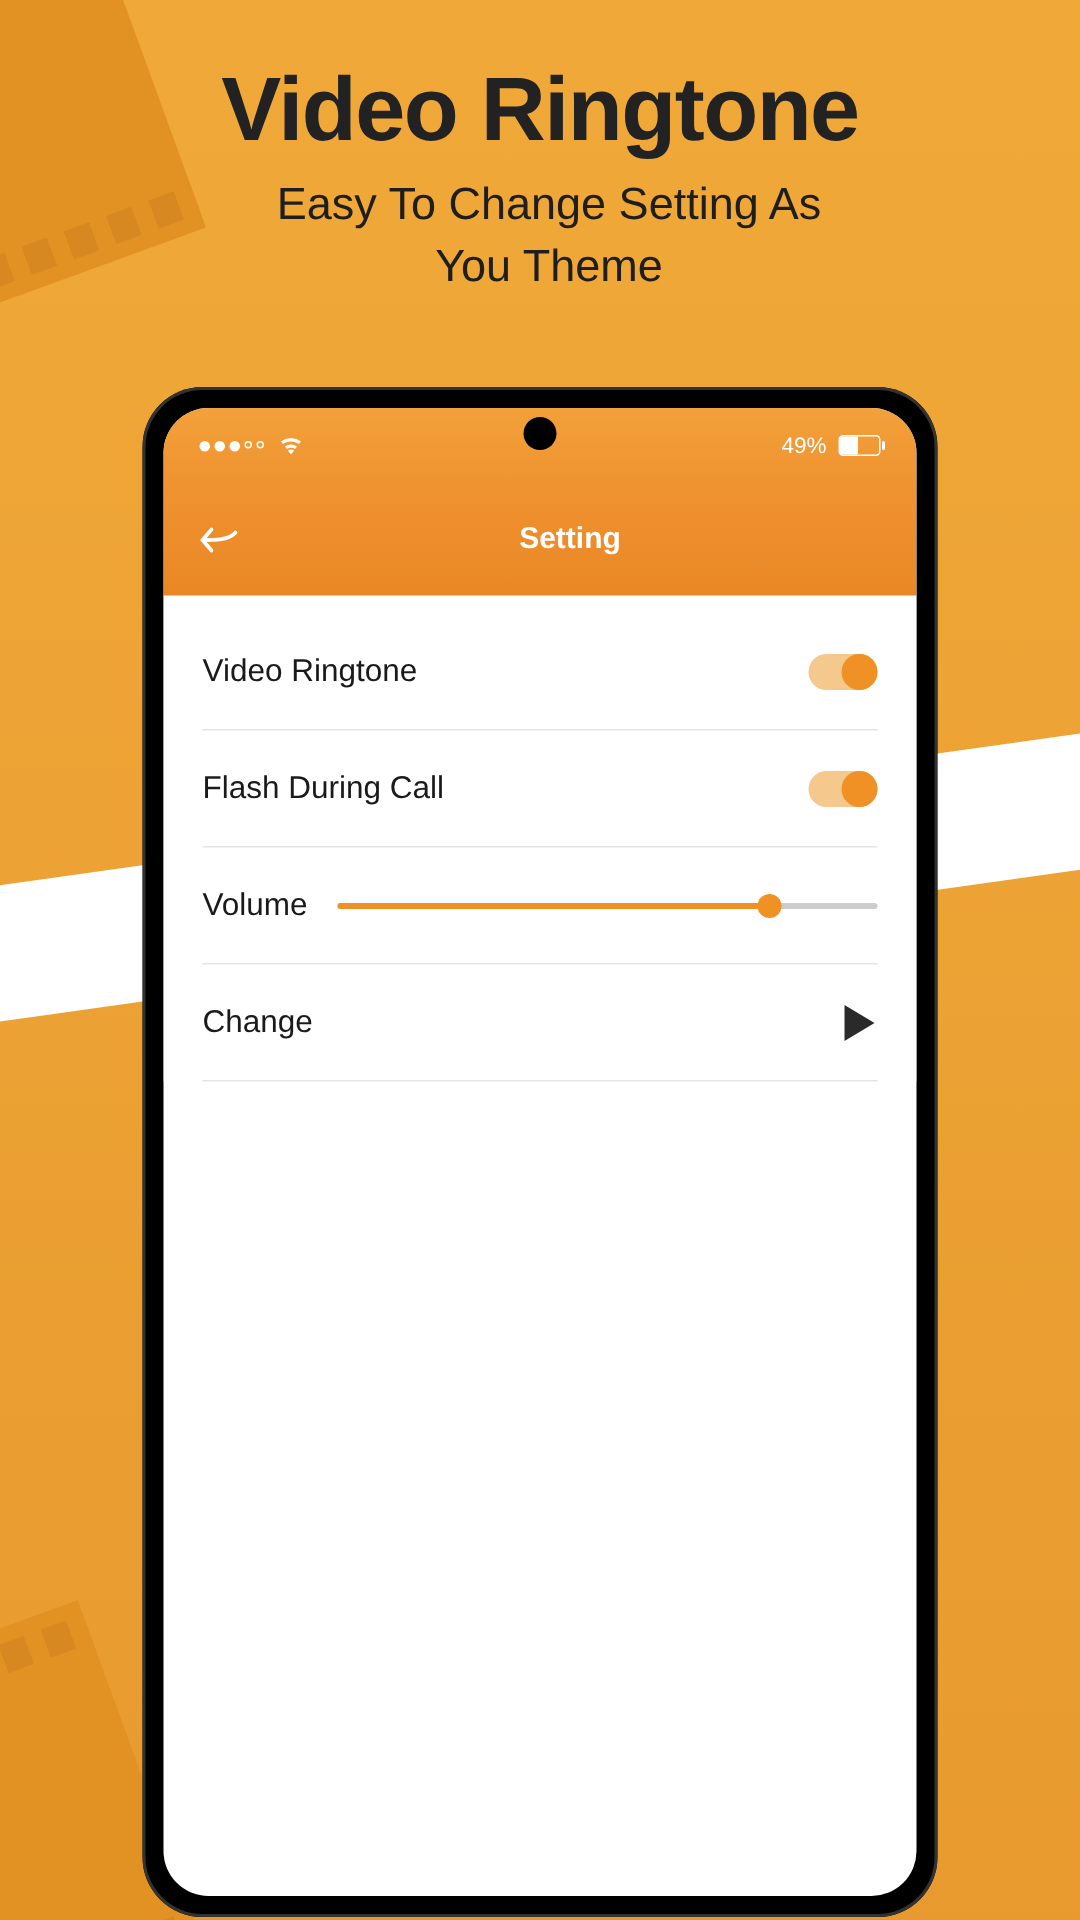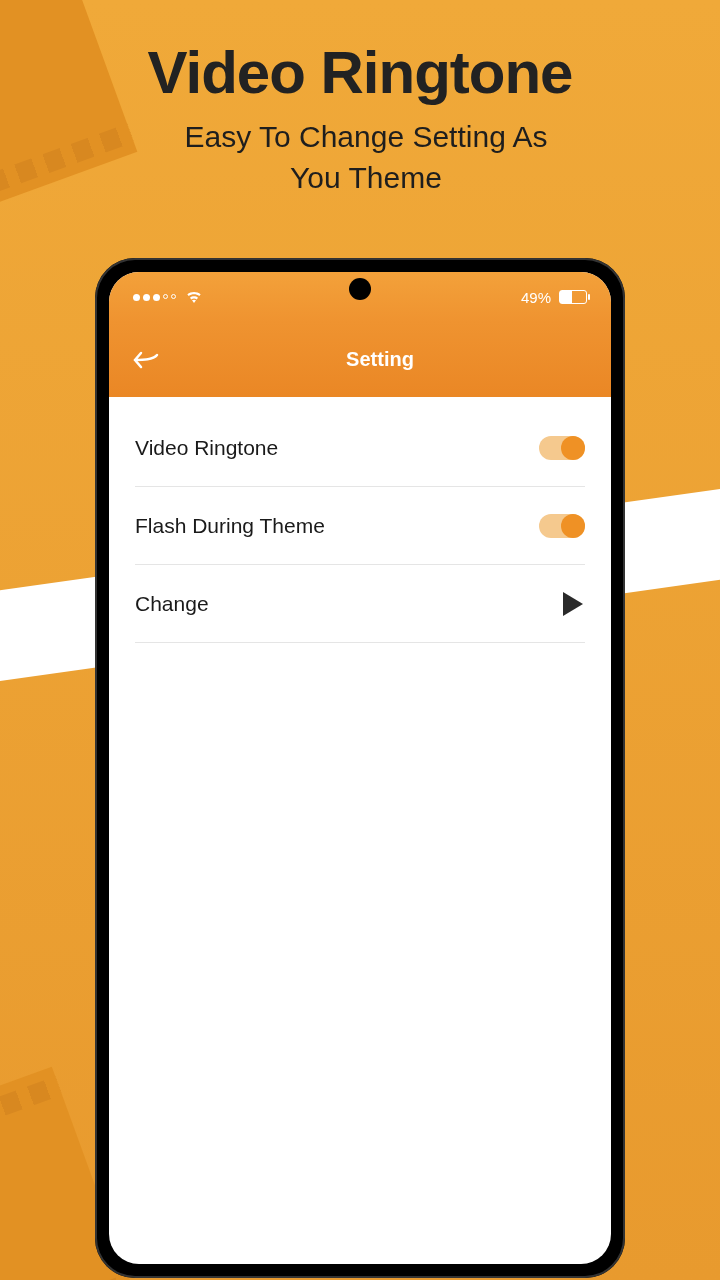--- a/index.html
+++ b/index.html
@@ -216,26 +216,35 @@
       <div class="row">
         <span class="row-label">Video Ringtone</span>
         <div class="toggle on">
             <div class="knob"></div>
           </div>
       </div>
 
 
 
       <div class="row">
-        <span class="row-label">Flash During Theme</span>
+        <span class="row-label">Flash During Call</span>
         <div class="toggle on">
             <div class="knob"></div>
           </div>
       </div>
 
+      <div class="row">
+        <span class="row-label">Volume</span>
+        <div class="slider-wrap">
+          <div class="slider">
+            <div class="slider-fill" style="width:80%"></div>
+            <div class="slider-thumb" style="left:80%"></div>
+          </div>
+        </div>
+      </div>
 
       <div class="row">
         <span class="row-label">Change</span>
         <div class="play-icon"></div>
       </div>
 
     </div>
 
   </div>
 </div>

